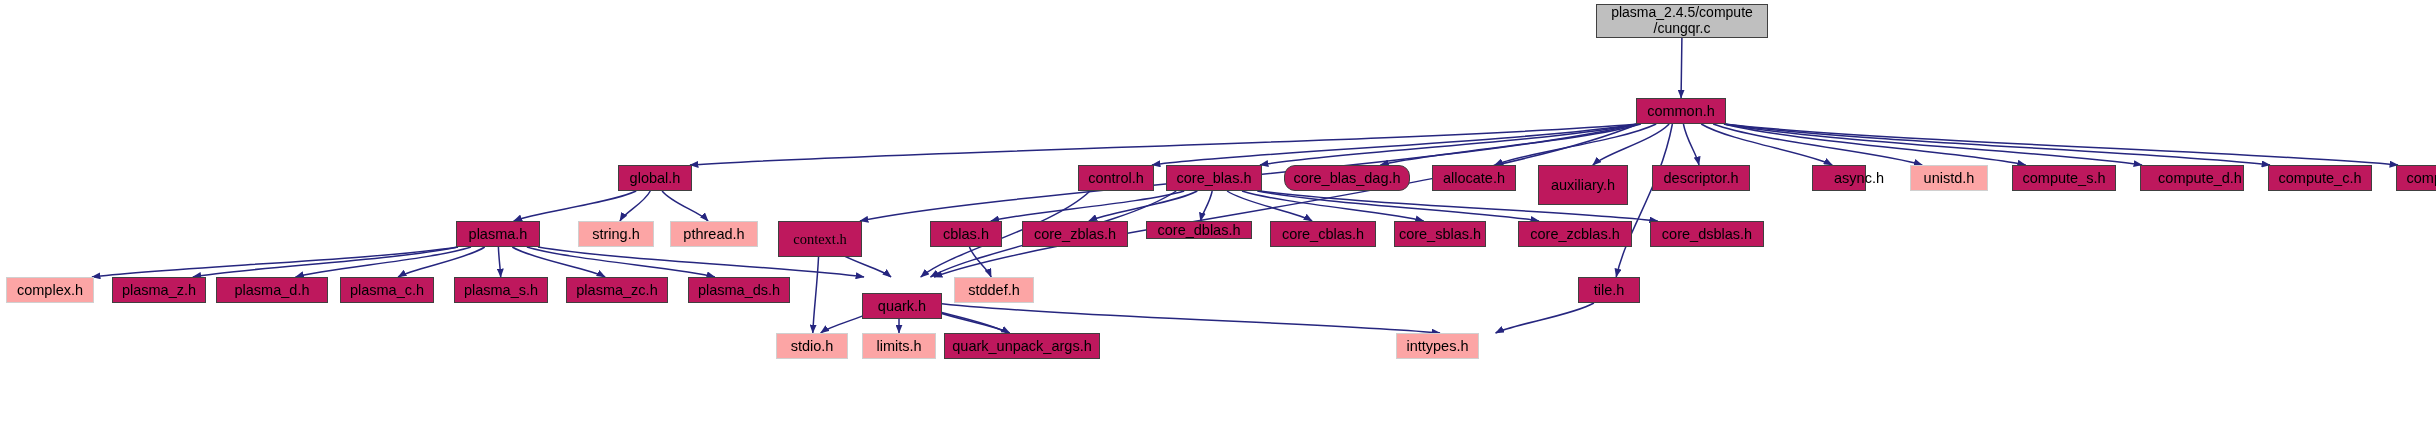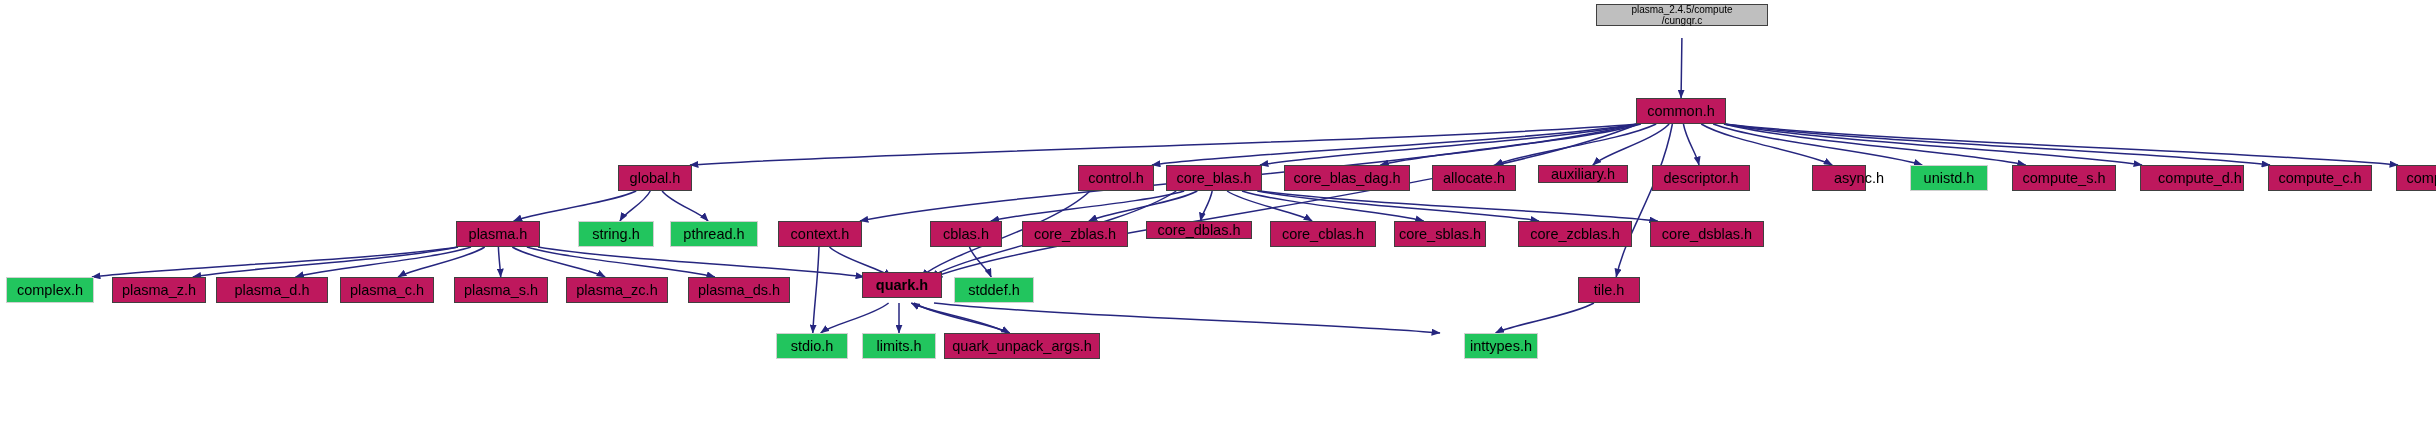--- a/index.html
+++ b/index.html
@@ -4,21 +4,21 @@
 <style>
   html,body{margin:0;padding:0;background:#ffffff;}
   #canvas{position:relative;width:2436px;height:445px;background:#ffffff;
           font-family:"Liberation Sans", sans-serif;overflow:hidden;}
   svg.edges{position:absolute;left:0;top:0;width:2436px;height:445px;pointer-events:none;}
   .node{position:absolute;box-sizing:border-box;display:flex;align-items:center;
         justify-content:center;text-align:center;line-height:1.12;
         font-size:14.5px;color:#000000;background:#be185d;border:1.6px solid #404040;
         white-space:pre;}
   .node.root{background:#bfbfbf;border:1.6px solid #404040;}
-  .node.sys{border:1.6px solid #d0d0d0;background:#22c55e;}
+  .node.sys{border:1.6px solid #d0d0d0;background:#fca5a5;}
 </style>
 </head>
 <body>
 
 <div id="canvas">
   <svg class="edges" viewBox="0 0 2436 445" preserveAspectRatio="none">
     <defs>
       <marker id="arw" markerWidth="9" markerHeight="7" refX="8.4" refY="3.5" orient="auto" markerUnits="userSpaceOnUse">
         <path d="M0,0 L9,3.5 L0,7 z" fill="#26267f"></path>
       </marker>
@@ -66,55 +66,55 @@
         <path d="M1227.1,191.0 C1245.8,203.6 1296.8,212.0 1312.1,221.0" marker-end="url(#arw)"></path>
         <path d="M1242.0,191.0 C1281.9,203.6 1391.0,212.0 1423.7,221.0" marker-end="url(#arw)"></path>
         <path d="M1257.3,191.0 C1319.3,203.6 1488.2,212.0 1538.9,221.0" marker-end="url(#arw)"></path>
         <path d="M1260.0,191.0 C1347.5,203.6 1586.1,212.0 1657.7,221.0" marker-end="url(#arw)"></path>
         <path d="M1176.2,191.0 C1122.1,227.1 974.7,251.2 930.5,277.0" marker-end="url(#arw)"></path>
         <path d="M1090.0,191.0 C1052.7,227.1 951.2,251.2 920.7,277.0" marker-end="url(#arw)"></path>
         <path d="M1593.9,303.0 C1572.3,315.6 1513.3,324.0 1495.6,333.0" marker-end="url(#arw)"></path>
       </g>
   </svg>
   <div id="node-layer">
-      <div class="node root" style="left: 1596px; top: 4px; width: 172px; height: 22px; font-size: 10px;">plasma_2.4.5/compute
+      <div class="node root" style="left: 1596px; top: 4px; width: 172px; height: 34px; font-size: 14px;">plasma_2.4.5/compute
 /cungqr.c</div>
       <div class="node" style="left: 1636px; top: 98px; width: 90px; height: 26px;">common.h</div>
       <div class="node" style="left: 618px; top: 165px; width: 74px; height: 26px;">global.h</div>
       <div class="node" style="left: 1078px; top: 165px; width: 76px; height: 26px;">control.h</div>
       <div class="node" style="left: 1166px; top: 165px; width: 96px; height: 26px;">core_blas.h</div>
-      <div class="node" style="left: 1284px; top: 165px; width: 126px; height: 26px;">core_blas_dag.h</div>
+      <div class="node" style="left: 1284px; top: 165px; width: 126px; height: 26px; border-radius: 11px;">core_blas_dag.h</div>
       <div class="node" style="left: 1432px; top: 165px; width: 84px; height: 26px;">allocate.h</div>
-      <div class="node" style="left: 1538px; top: 165px; width: 90px; height: 18px;">auxiliary.h</div>
+      <div class="node" style="left: 1538px; top: 165px; width: 90px; height: 40px;">auxiliary.h</div>
       <div class="node" style="left: 1652px; top: 165px; width: 98px; height: 26px;">descriptor.h</div>
       <div class="node" style="left: 1812px; top: 165px; width: 54px; height: 26px; padding-left: 40px;">async.h</div>
       <div class="node sys" style="left: 1910px; top: 165px; width: 78px; height: 26px;">unistd.h</div>
       <div class="node" style="left: 2012px; top: 165px; width: 104px; height: 26px;">compute_s.h</div>
       <div class="node" style="left: 2140px; top: 165px; width: 104px; height: 26px; padding-left: 16px;">compute_d.h</div>
       <div class="node" style="left: 2268px; top: 165px; width: 104px; height: 26px;">compute_c.h</div>
       <div class="node" style="left: 2396px; top: 165px; width: 104px; height: 26px;">compute_z.h</div>
       <div class="node" style="left: 456px; top: 221px; width: 84px; height: 26px;">plasma.h</div>
       <div class="node sys" style="left: 578px; top: 221px; width: 76px; height: 26px;">string.h</div>
       <div class="node sys" style="left: 670px; top: 221px; width: 88px; height: 26px;">pthread.h</div>
-      <div class="node" style="left: 778px; top: 221px; width: 84px; height: 26px;">context.h</div>
+      <div class="node" style="left: 778px; top: 221px; width: 84px; height: 36px; font-family: Liberation Serif, serif;">context.h</div>
       <div class="node" style="left: 930px; top: 221px; width: 72px; height: 26px;">cblas.h</div>
       <div class="node" style="left: 1022px; top: 221px; width: 106px; height: 26px;">core_zblas.h</div>
       <div class="node" style="left: 1146px; top: 221px; width: 106px; height: 18px;">core_dblas.h</div>
       <div class="node" style="left: 1270px; top: 221px; width: 106px; height: 26px;">core_cblas.h</div>
       <div class="node" style="left: 1394px; top: 221px; width: 92px; height: 26px;">core_sblas.h</div>
       <div class="node" style="left: 1518px; top: 221px; width: 114px; height: 26px;">core_zcblas.h</div>
       <div class="node" style="left: 1650px; top: 221px; width: 114px; height: 26px;">core_dsblas.h</div>
       <div class="node sys" style="left: 6px; top: 277px; width: 88px; height: 26px;">complex.h</div>
       <div class="node" style="left: 112px; top: 277px; width: 94px; height: 26px;">plasma_z.h</div>
       <div class="node" style="left: 216px; top: 277px; width: 112px; height: 26px;">plasma_d.h</div>
       <div class="node" style="left: 340px; top: 277px; width: 94px; height: 26px;">plasma_c.h</div>
       <div class="node" style="left: 454px; top: 277px; width: 94px; height: 26px;">plasma_s.h</div>
       <div class="node" style="left: 566px; top: 277px; width: 102px; height: 26px;">plasma_zc.h</div>
       <div class="node" style="left: 688px; top: 277px; width: 102px; height: 26px;">plasma_ds.h</div>
-      <div class="node" style="left: 862px; top: 272px; width: 80px; height: 26px; font-weight: bold;">quark.h</div>
+      <div class="node" style="left: 862px; top: 293px; width: 80px; height: 26px;">quark.h</div>
       <div class="node sys" style="left: 954px; top: 277px; width: 80px; height: 26px;">stddef.h</div>
       <div class="node" style="left: 1578px; top: 277px; width: 62px; height: 26px;">tile.h</div>
       <div class="node sys" style="left: 776px; top: 333px; width: 72px; height: 26px;">stdio.h</div>
       <div class="node sys" style="left: 862px; top: 333px; width: 74px; height: 26px;">limits.h</div>
       <div class="node" style="left: 944px; top: 333px; width: 156px; height: 26px;">quark_unpack_args.h</div>
-      <div class="node sys" style="left: 1464px; top: 333px; width: 74px; height: 26px;">inttypes.h</div>
+      <div class="node sys" style="left: 1396px; top: 333px; width: 83px; height: 26px;">inttypes.h</div>
     </div>
 </div>
 
 </body></html>

